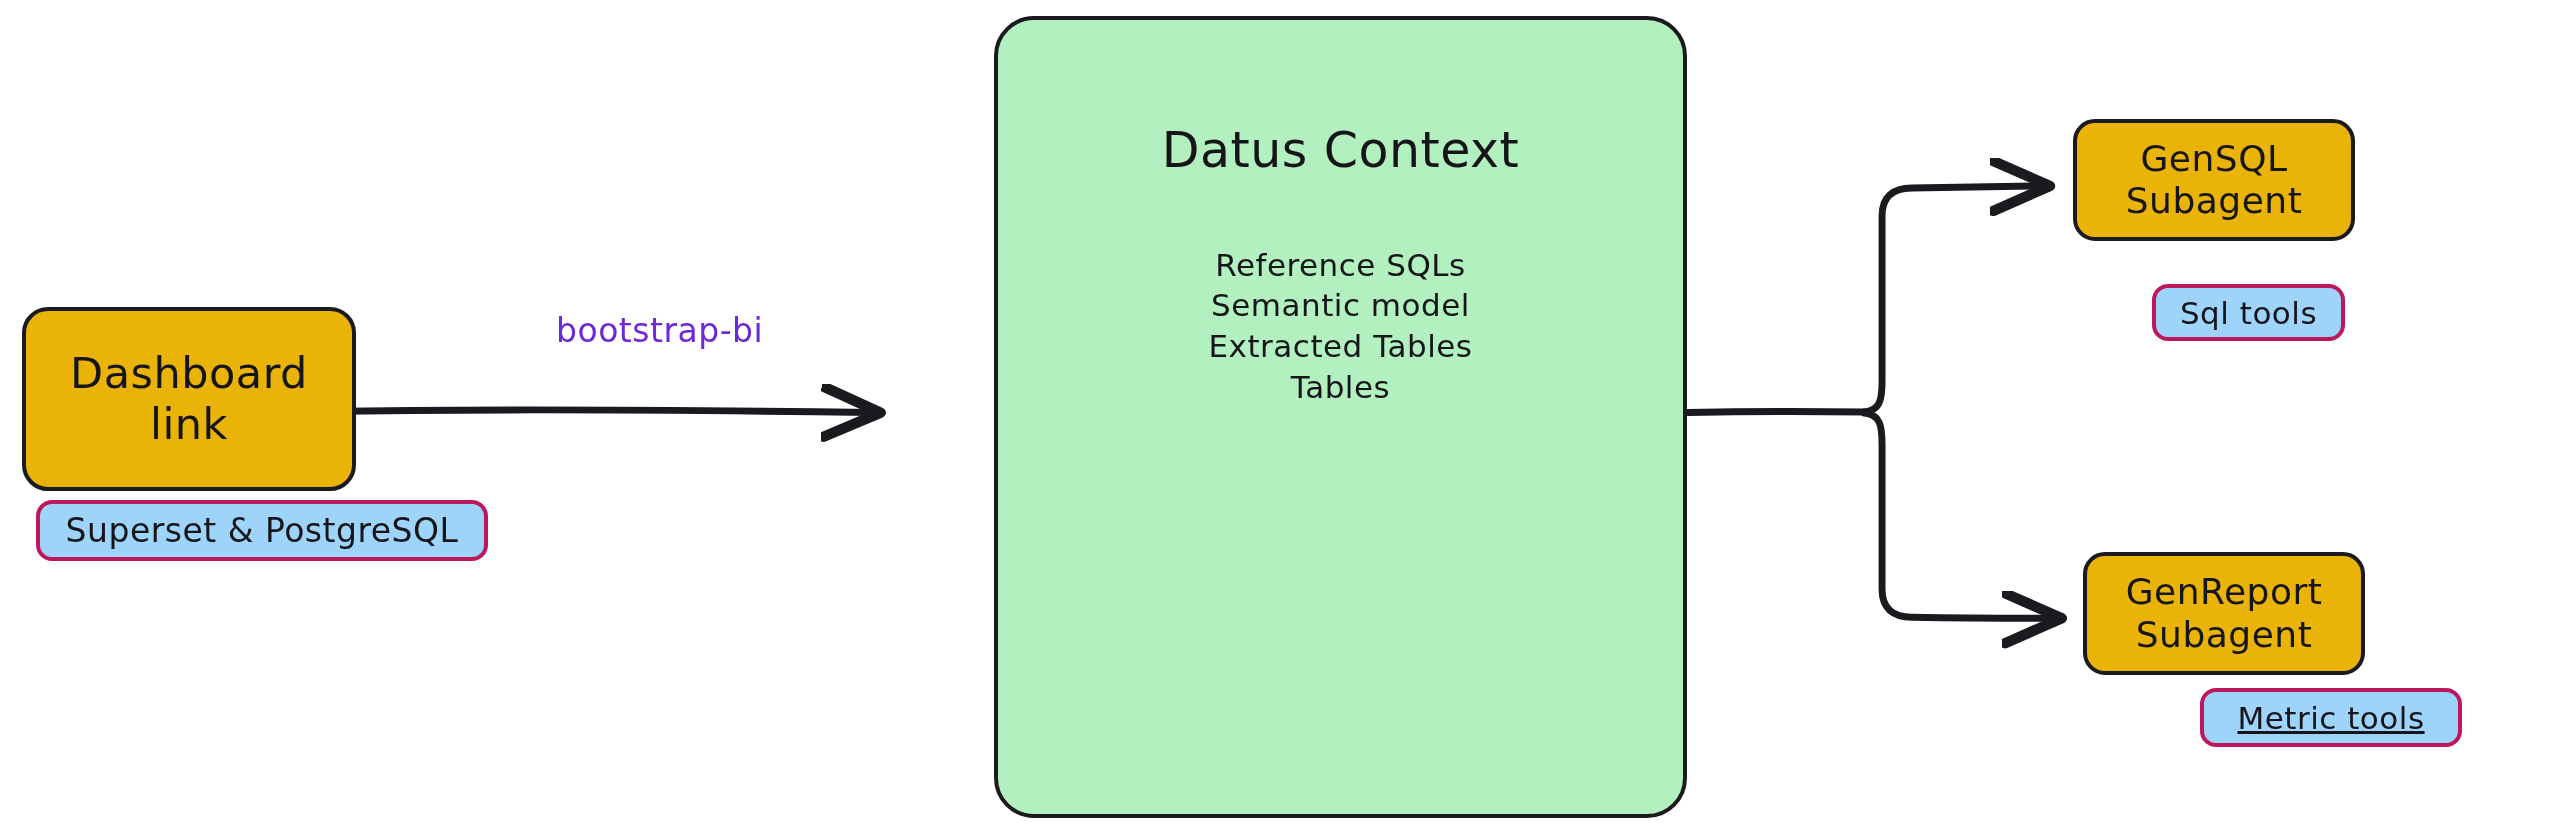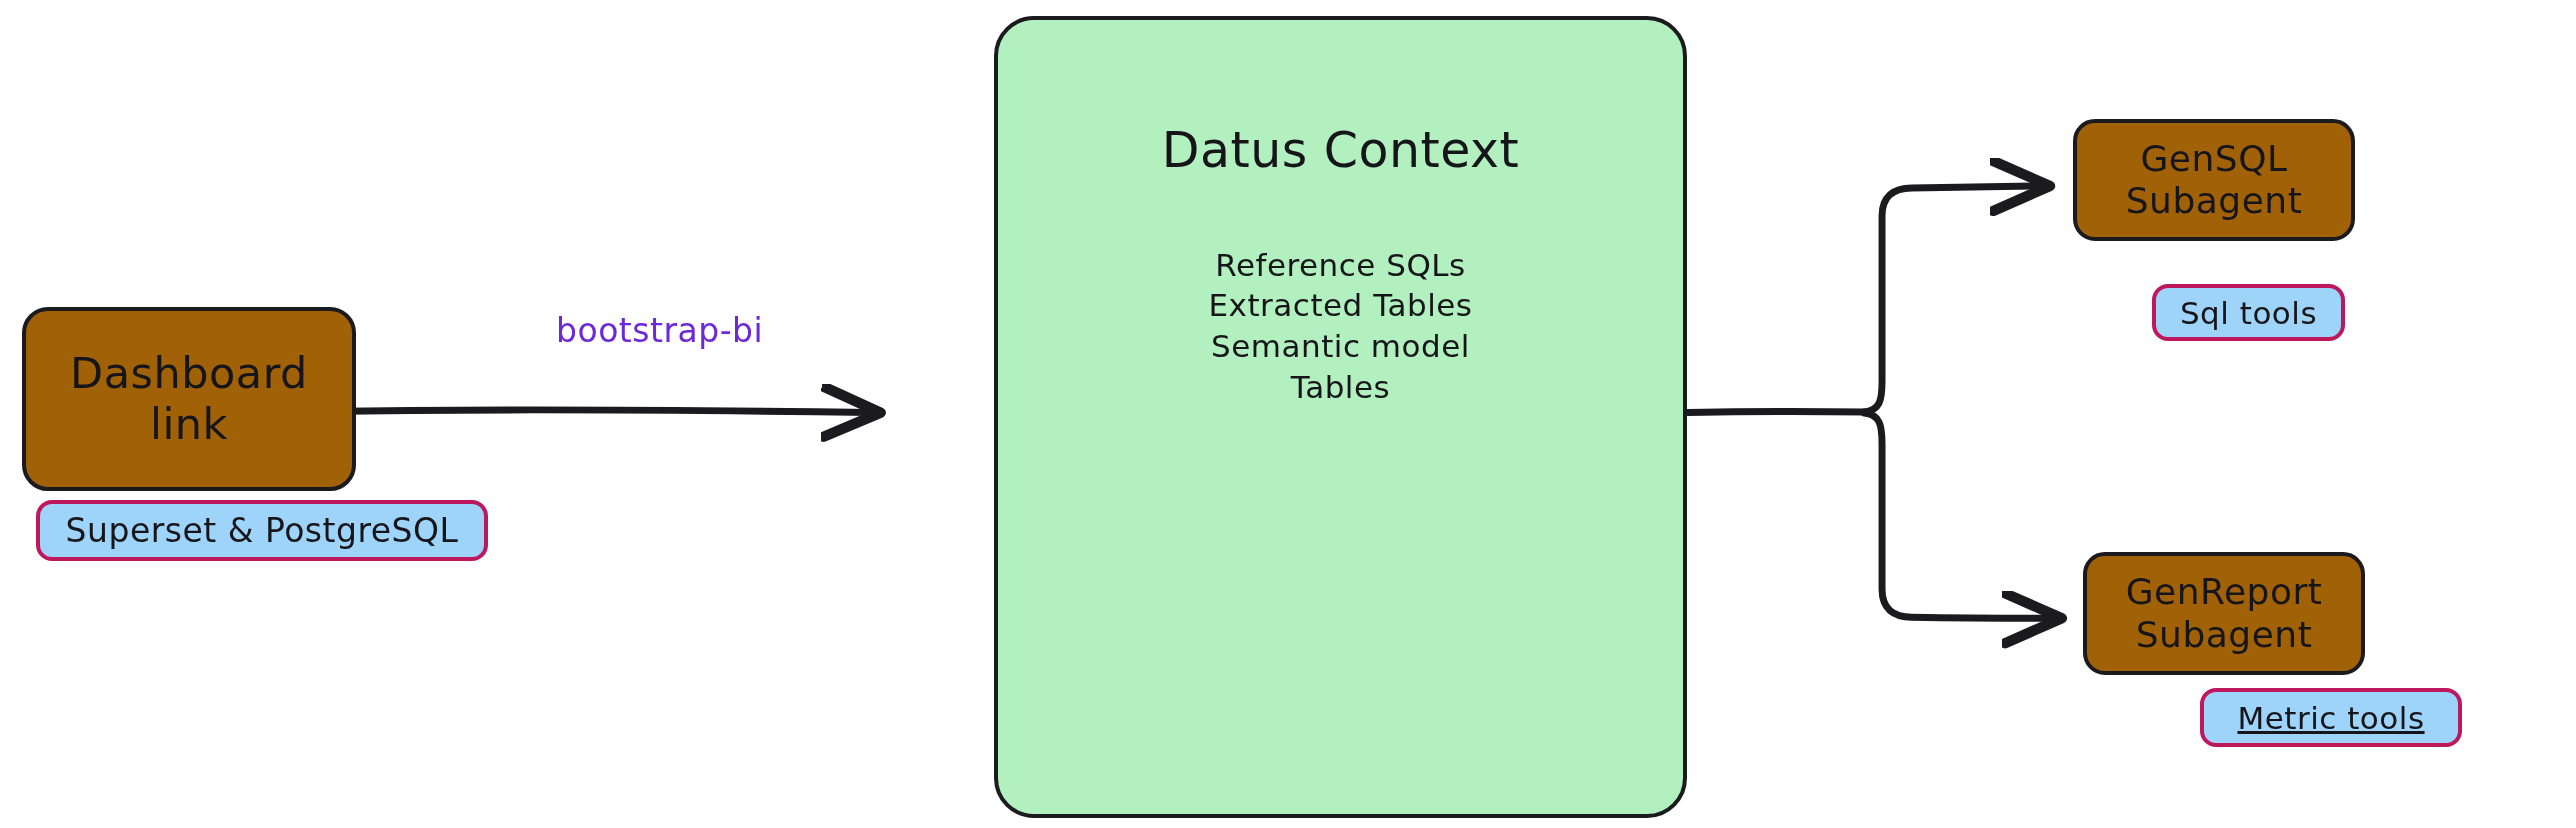--- a/index.html
+++ b/index.html
@@ -33,21 +33,21 @@
     border: 4px solid #1b1b1f;
     border-radius: 28px;
     display: flex;
     flex-direction: column;
     align-items: center;
     justify-content: center;
     text-align: center;
     color: #16161a;
     line-height: 1.18;
   }
-  .node.yellow { background: #a16207; }
+  .node.yellow { background: #eab308; }
   .node.green  { background: #b3f0bf; }
   .badge {
     position: absolute;
     box-sizing: border-box;
     border: 4px solid #be185d;
     border-radius: 16px;
     background: #9fd4fa;
     display: flex;
     align-items: center;
     justify-content: center;
@@ -158,22 +158,22 @@
     <span>link</span>
   </div>
   <div id="dashboard-badge" class="badge hand">
     <span>Superset &amp; PostgreSQL</span>
   </div>
 
   <div id="context-node" class="node green hand">
     <span class="ctx-title">Datus Context</span>
     <span class="ctx-gap"></span>
     <span class="ctx-line">Reference SQLs</span>
+    <span class="ctx-line">Semantic model</span>
     <span class="ctx-line">Extracted Tables</span>
-    <span class="ctx-line">Semantic model</span>
     <span class="ctx-line">Tables</span>
   </div>
 
   <div id="gensql-node" class="node yellow hand">
     <span>GenSQL</span>
     <span>Subagent</span>
   </div>
   <div id="gensql-badge" class="badge hand">
     <span>Sql tools</span>
   </div>

